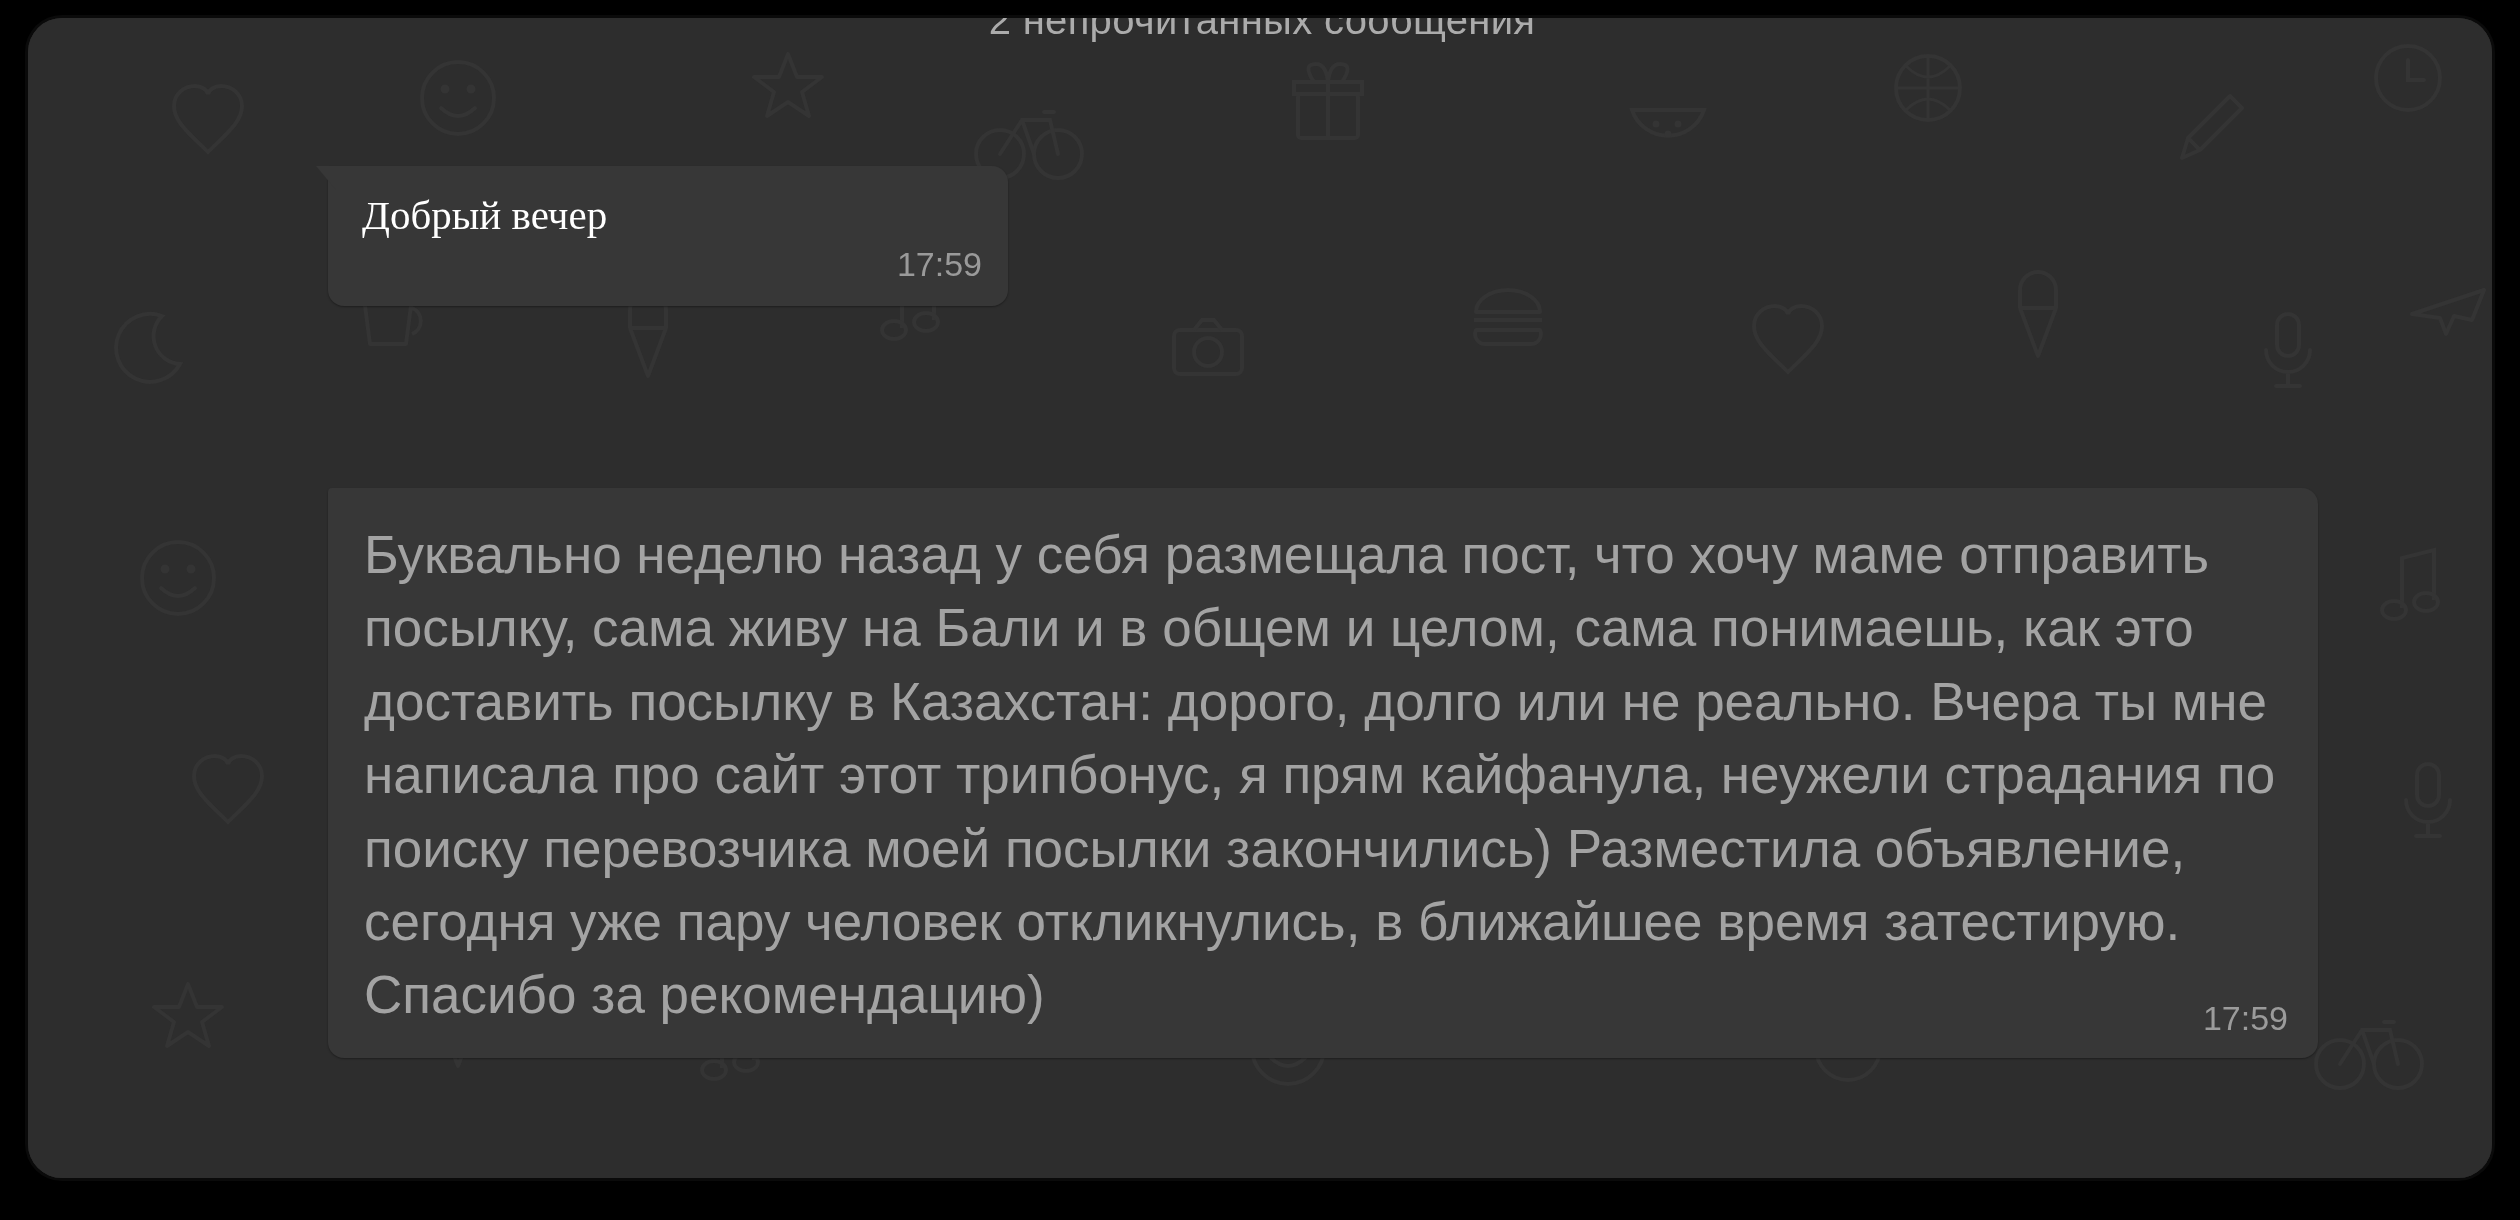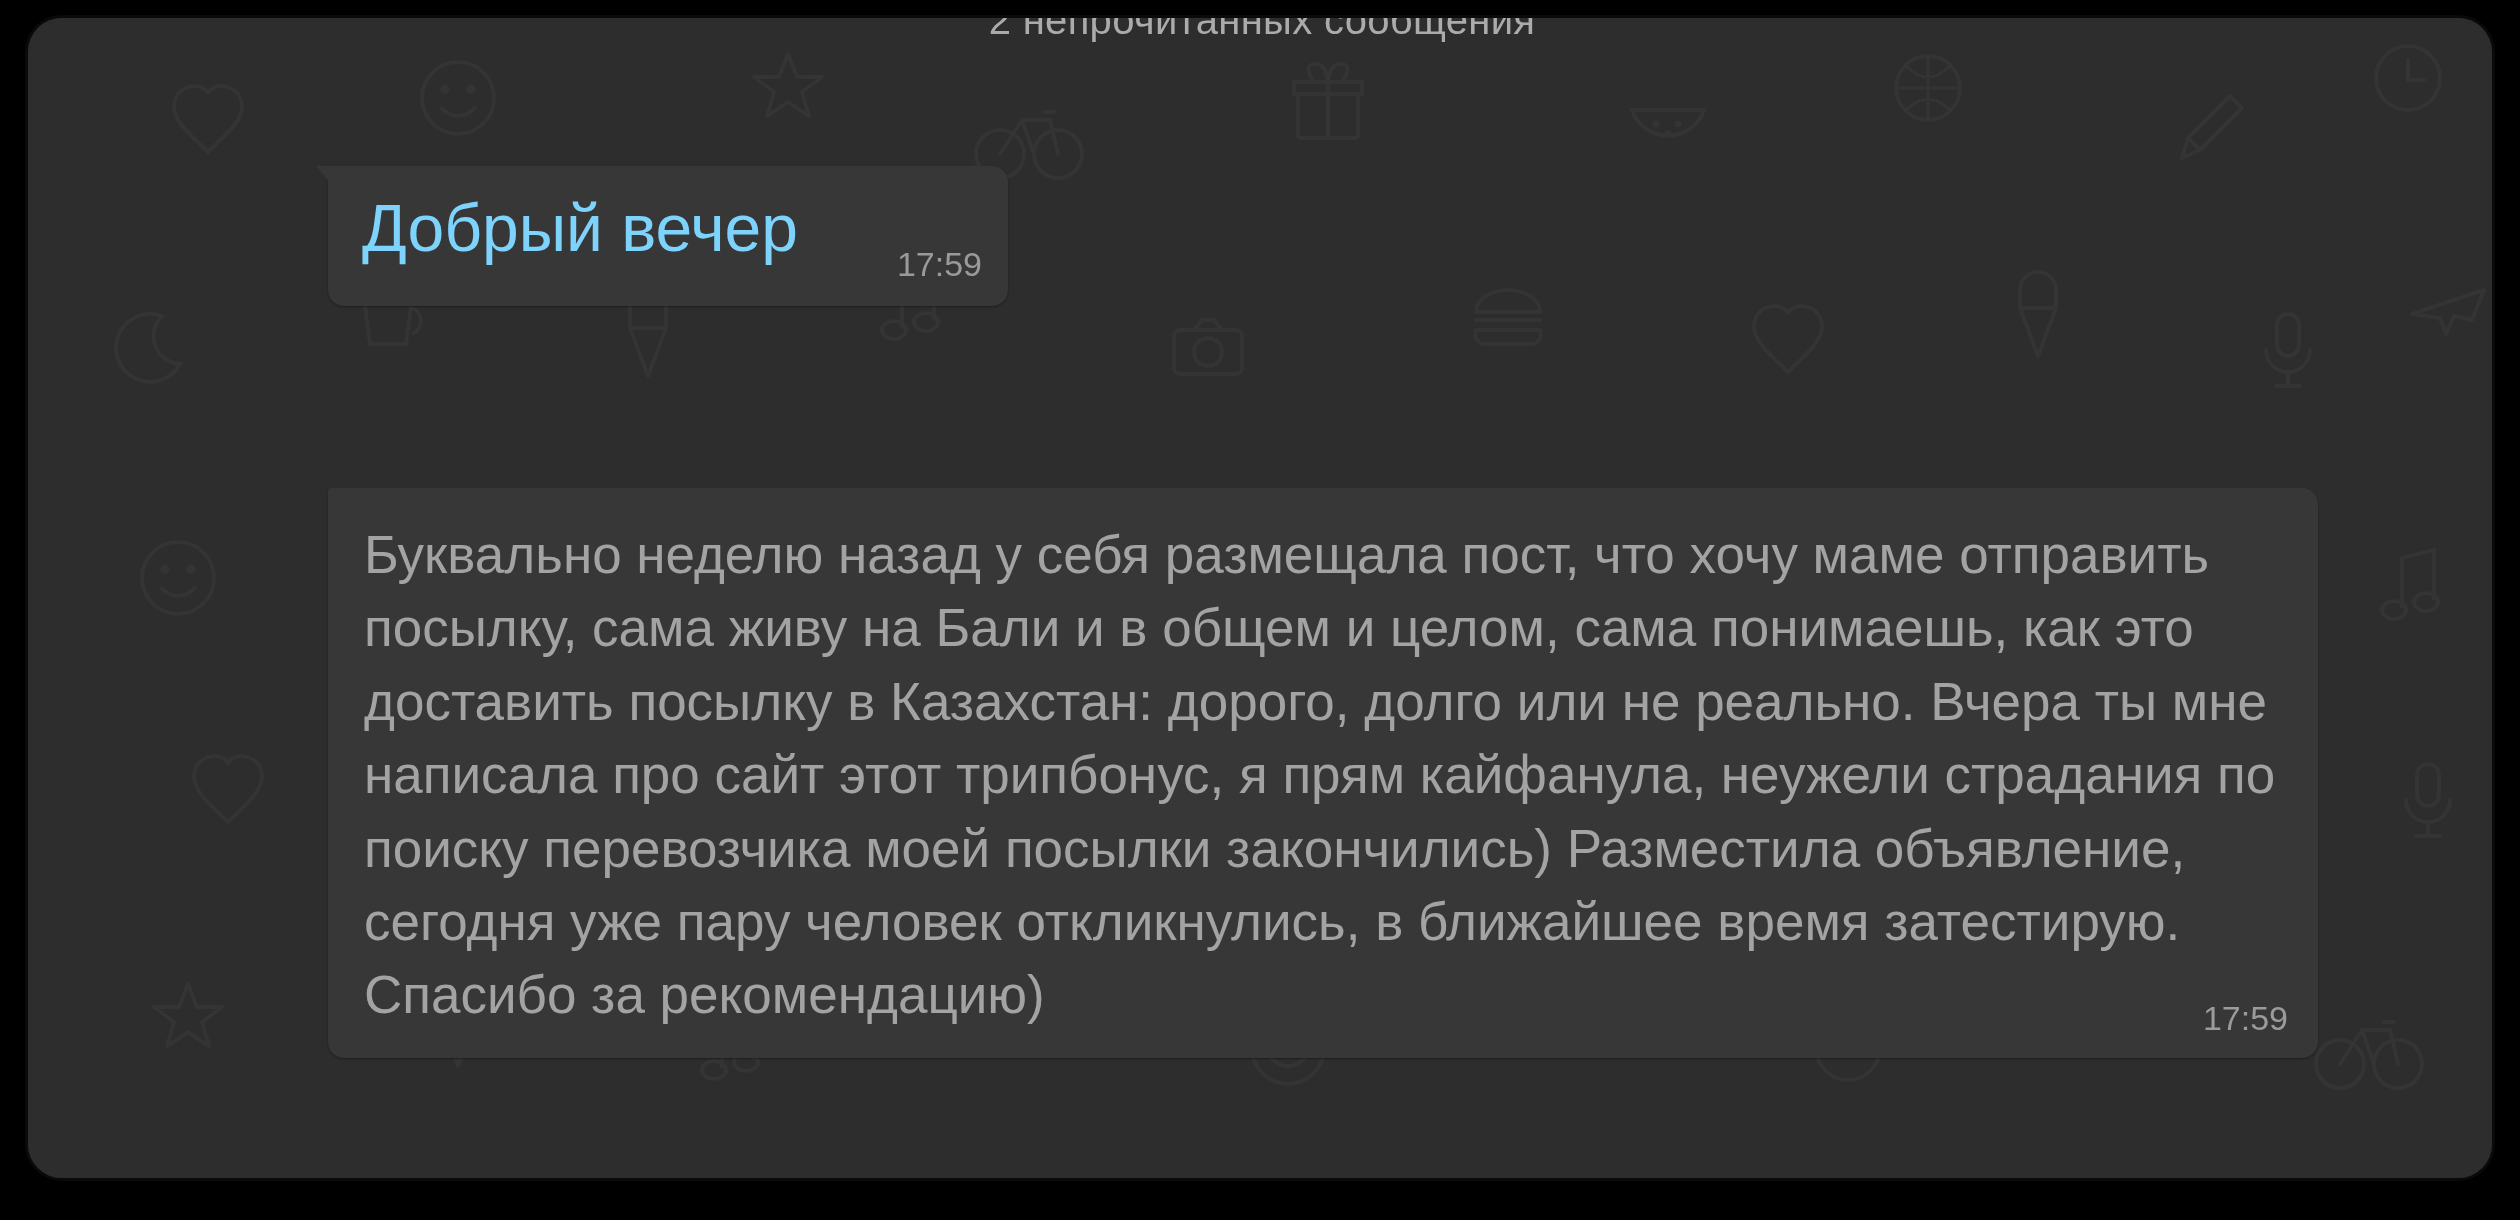--- a/index.html
+++ b/index.html
@@ -73,26 +73,27 @@
 
   
   .bubble-greeting{
     left:150px;
     top:148px;
     width:680px;
     height:140px;
     padding:28px 34px 18px 34px;
   }
   .bubble-greeting .text{
-    font-size:66px;
+    font-size:41px;
     line-height:1.05;
-    color:#7dd3fc;
+    color:#ffffff;
     letter-spacing:0px;
     display:inline-block;
     vertical-align:baseline;
+    font-family:Liberation Serif, serif;
   }
   .bubble-greeting .meta{
     position:absolute;
     right:26px;
     bottom:22px;
     font-size:34px;
     color:#9a9a9a;
   }
 
   

